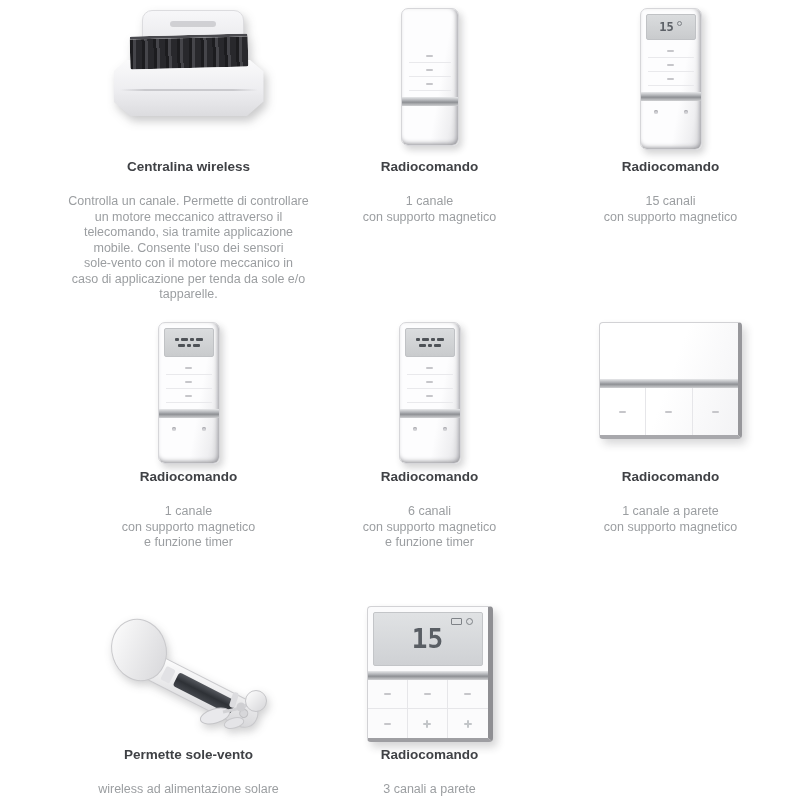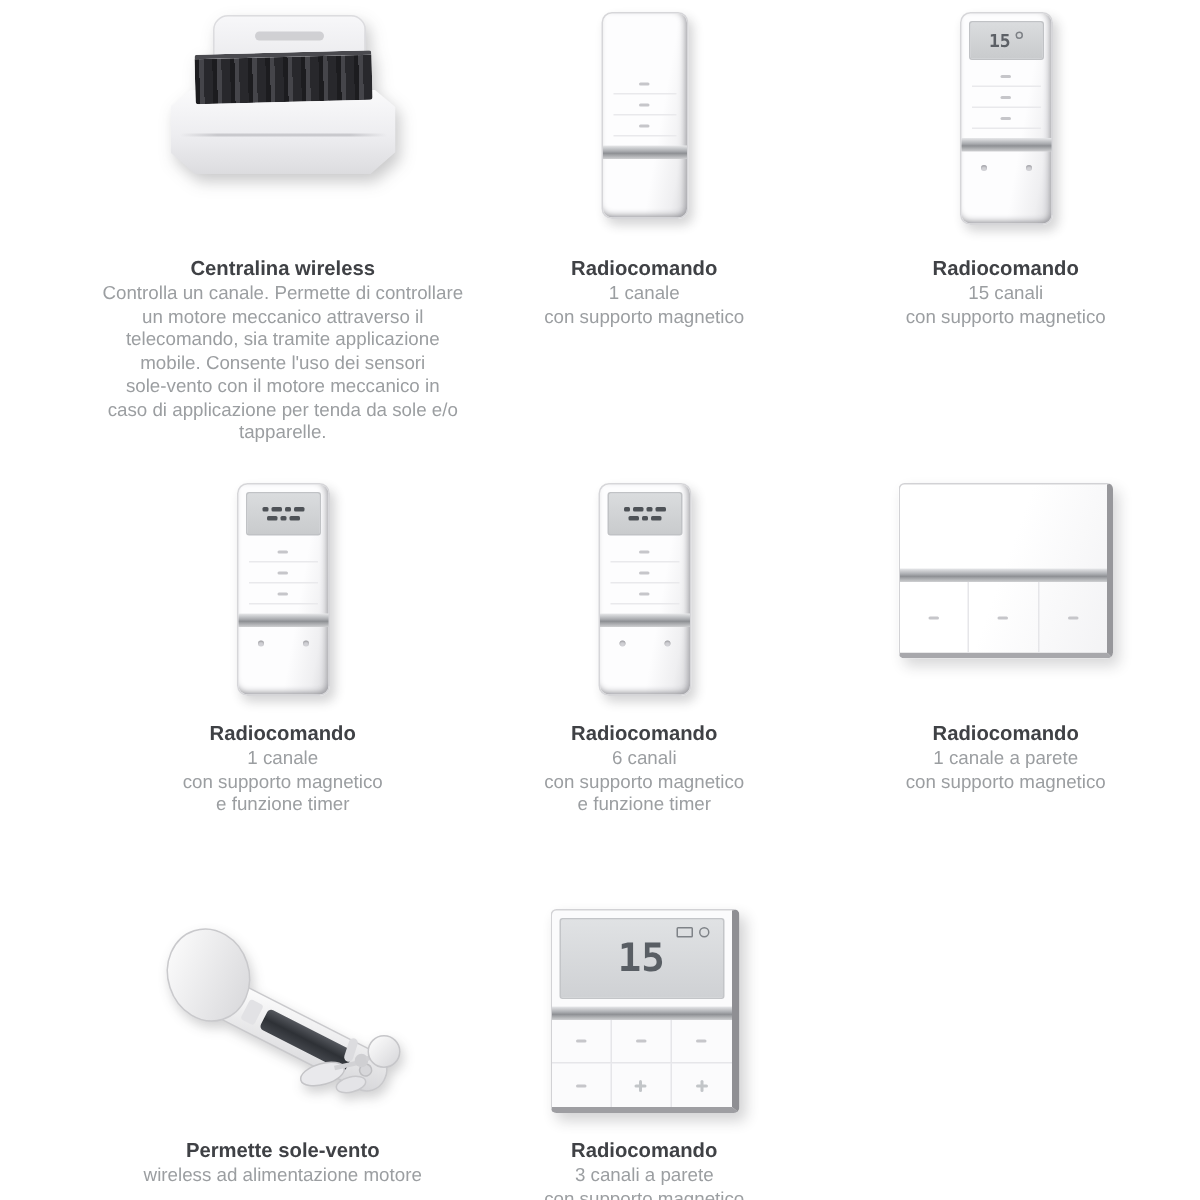--- a/index.html
+++ b/index.html
@@ -6,22 +6,22 @@
   body{width:800px;height:800px;position:relative;font-family:"Liberation Sans",sans-serif;overflow:hidden;}
 
   .row{position:absolute;left:68px;width:723px;display:flex;}
   .row1{top:8px}.row2{top:322px}.row3{top:606px}
   .card{width:241px;display:flex;flex-direction:column;align-items:center;}
   .imgbox{width:100%;display:flex;align-items:flex-start;justify-content:center;}
   .row1 .imgbox{height:149px}
   .row2 .imgbox{height:145px}
   .row3 .imgbox{height:139px}
 
-  .ptitle{font-size:13.5px;font-weight:bold;color:#3f4145;line-height:17px;margin-top:13px;}
-  .pdesc{font-size:12.5px;color:#9b9ea1;line-height:15.5px;white-space:pre-line;width:320px;text-align:center;margin-top:1px;}
+  .ptitle{font-size:13.5px;font-weight:bold;color:#3f4145;line-height:17px;margin-top:1px;}
+  .pdesc{font-size:12.5px;color:#9b9ea1;line-height:15.5px;white-space:pre-line;width:320px;text-align:center;margin-top:19px;}
 
   
   .rm{position:relative;display:flex;flex-direction:column;width:56px;border-radius:7px;
       background:linear-gradient(100deg,#fdfdfe 64%,#efeff1 85%,#d8d8db);
       border:1px solid #d6d6d9;
       box-shadow:3px 4px 7px rgba(40,40,45,.20), inset -4px 0 5px -3px #9f9fa4, inset 0 -4px 5px -3px #8d8d92, inset 0 2px 3px -2px #ffffff;}
   .rm.h136{height:136px}
   .rm.h140{height:140px;width:60px}
   .sp40{height:40px}
   .btnrow{height:13px;margin:0 7px;border-bottom:1px solid #e9e9ec;display:flex;align-items:center;justify-content:center;}
@@ -294,21 +294,21 @@
           <ellipse cx="112" cy="110" rx="15" ry="7" transform="rotate(-16 112 110)" fill="#e9e9ec" stroke="#c4c4c7"></ellipse>
           <line x1="120" y1="106" x2="138" y2="102" stroke="#d2d2d5" stroke-width="3"></line>
           <ellipse cx="131" cy="117" rx="10" ry="5" transform="rotate(-14 131 117)" fill="#e4e4e7" stroke="#c8c8cb"></ellipse>
           <circle cx="138" cy="101" r="4.5" fill="#cfcfd2"></circle>
           <line x1="141" y1="100" x2="150" y2="97" stroke="#d2d2d5" stroke-width="3"></line>
           <circle cx="153" cy="95" r="10.5" fill="url(#gw)" stroke="#c6c6c9"></circle>
         </g>
       </svg>
     </div>
     <div class="ptitle">Permette sole-vento</div>
-    <div class="pdesc">wireless ad alimentazione motore</div>
+    <div class="pdesc">wireless ad alimentazione solare</div>
   </div>
 
   <div class="card">
     <div class="imgbox">
       <div class="wp15">
         <div class="lcd2">
           <span class="big">15</span>
           <div class="mini">
             <span class="batt"></span>
             <span class="suns"></span>

